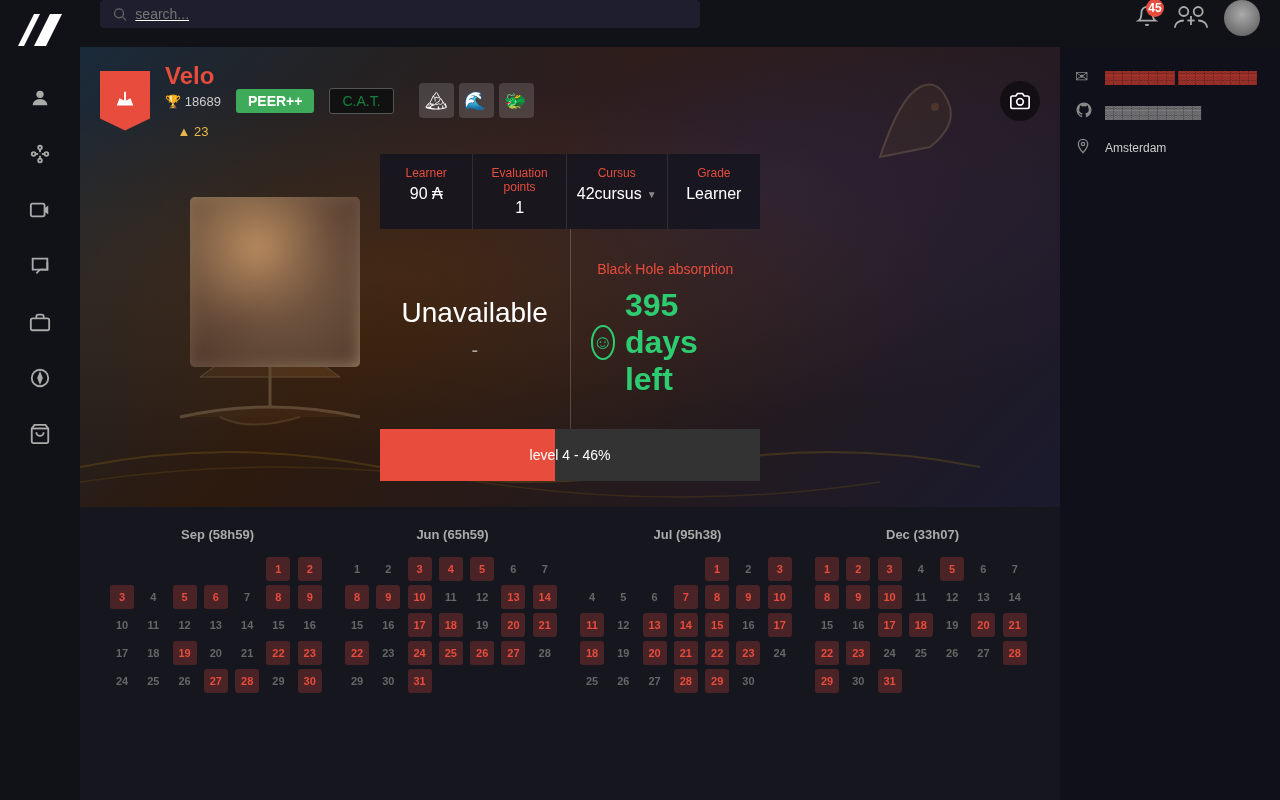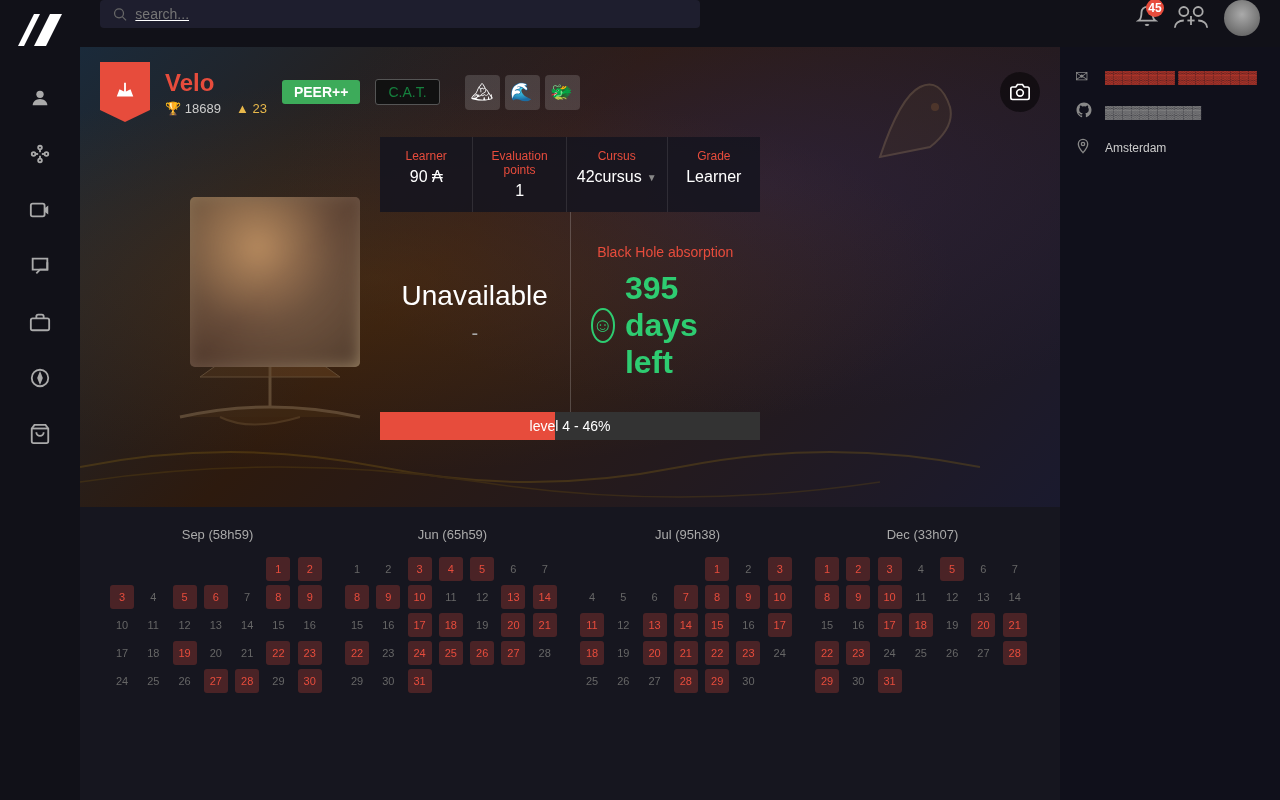--- a/index.html
+++ b/index.html
@@ -177,20 +177,21 @@
       color: #e74c3c;
       font-size: 24px;
       font-weight: bold;
     }
     .score-info {
       display: flex;
       align-items: center;
       gap: 15px;
       color: #ccc;
       font-size: 14px;
+      flex-direction: column;
     }
     .peer-badge {
       background: #3dab5a;
       color: white;
       padding: 4px 12px;
       border-radius: 3px;
       font-weight: bold;
       font-size: 14px;
     }
     .cat-badge {
@@ -346,21 +347,21 @@
       filter: blur(8px);
     }
 
     
     .level-bar-container {
       position: relative;
       z-index: 5;
       margin: 0 300px;
     }
     .level-bar {
-      height: 28px;
+      height: 52px;
       background: #333;
       position: relative;
       overflow: hidden;
     }
     .level-bar-fill {
       height: 100%;
       background: #e74c3c;
       display: flex;
       align-items: center;
       justify-content: center;
@@ -418,20 +419,21 @@
       color: #ccc;
       font-size: 12px;
       font-weight: bold;
       letter-spacing: 1px;
       margin-bottom: 20px;
     }
     .calendars-row {
       display: flex;
       gap: 20px;
       justify-content: space-between;
+      font-weight: bold;
     }
     .calendar-block {
       flex: 1;
     }
     .cal-month {
       color: #aaa;
       font-size: 13px;
       text-align: center;
       margin-bottom: 15px;
     }

